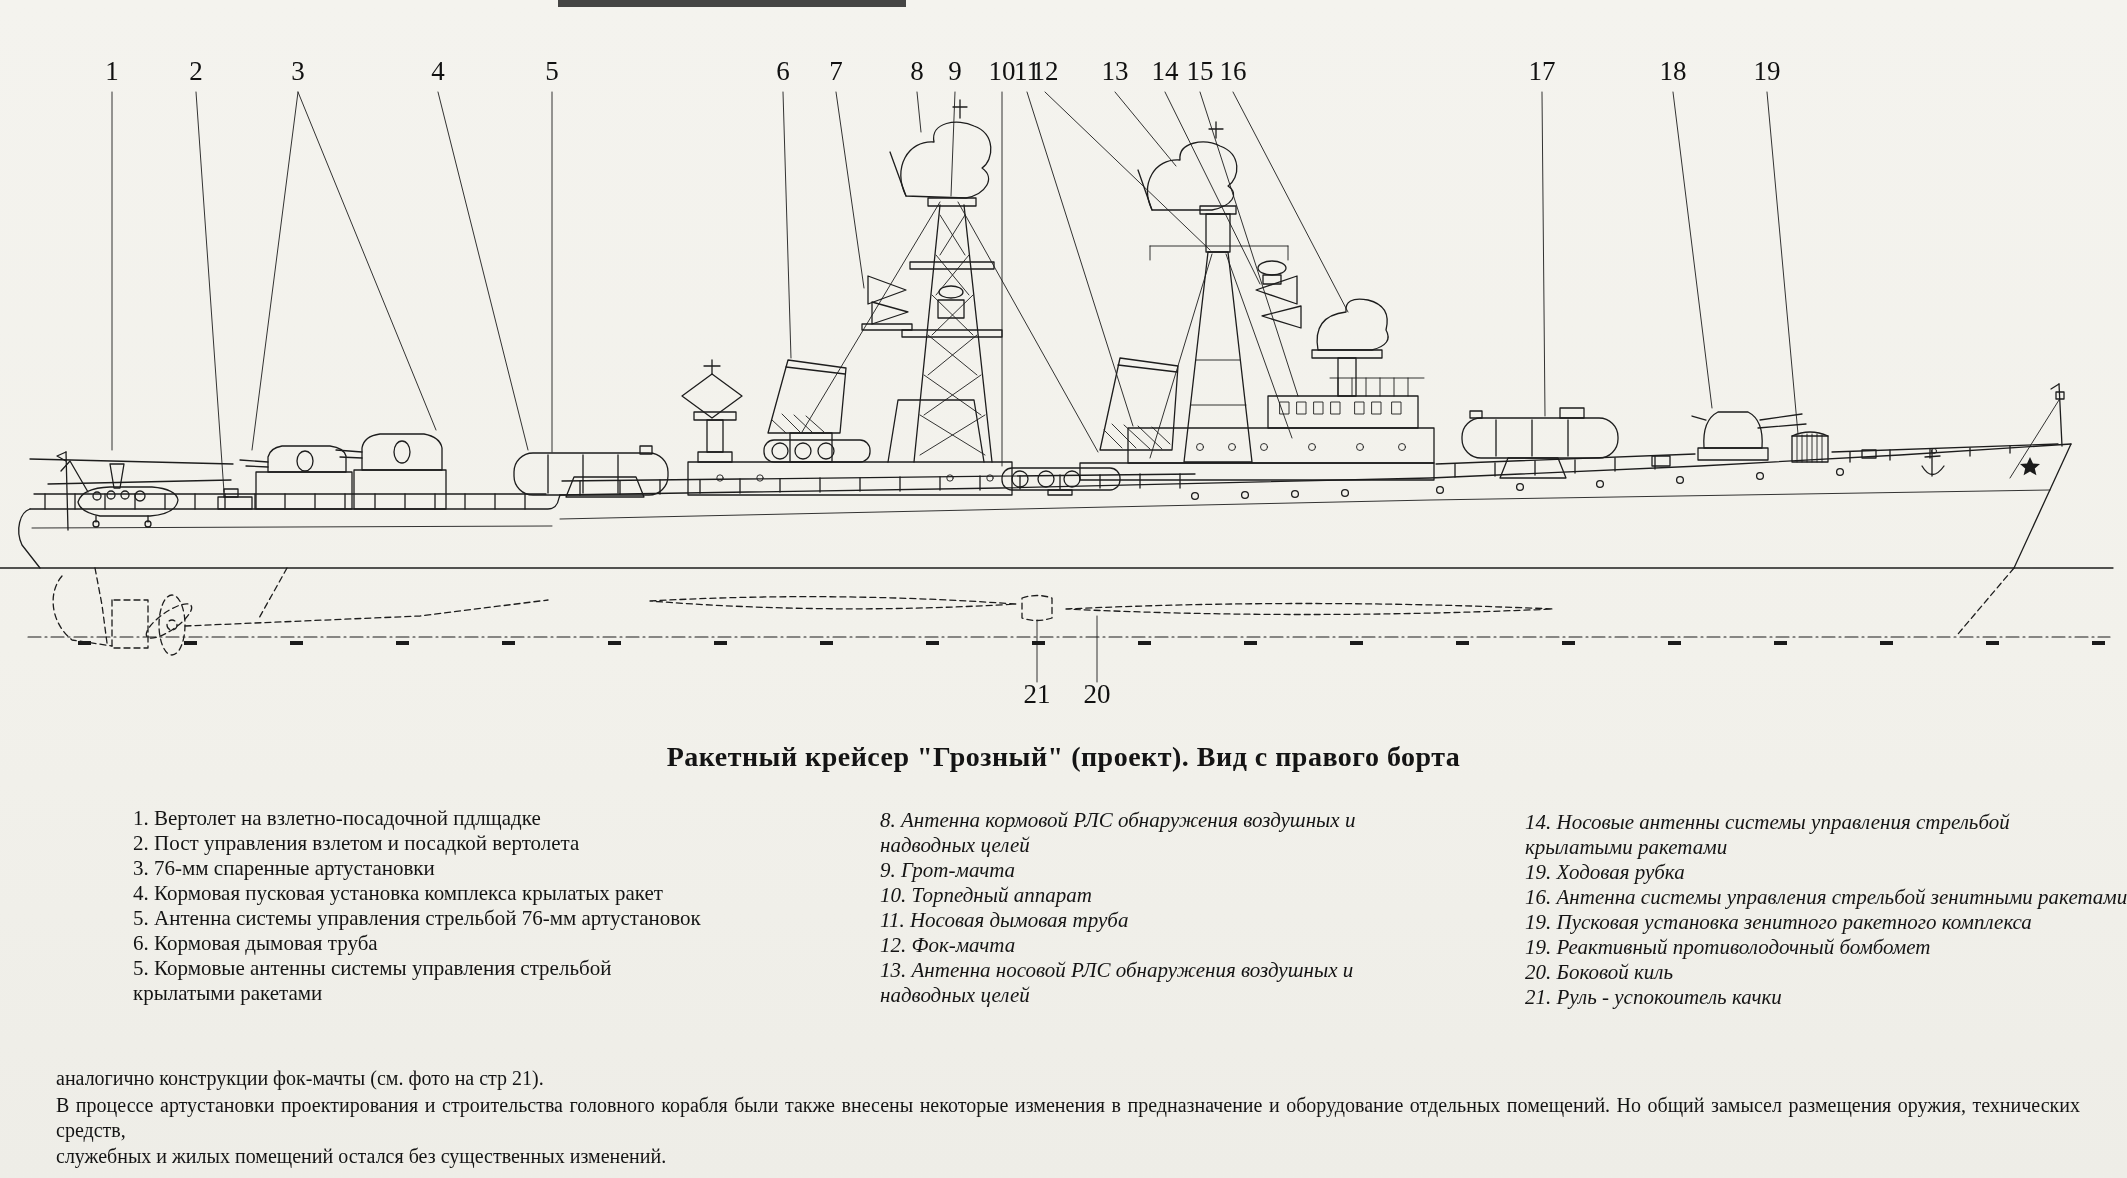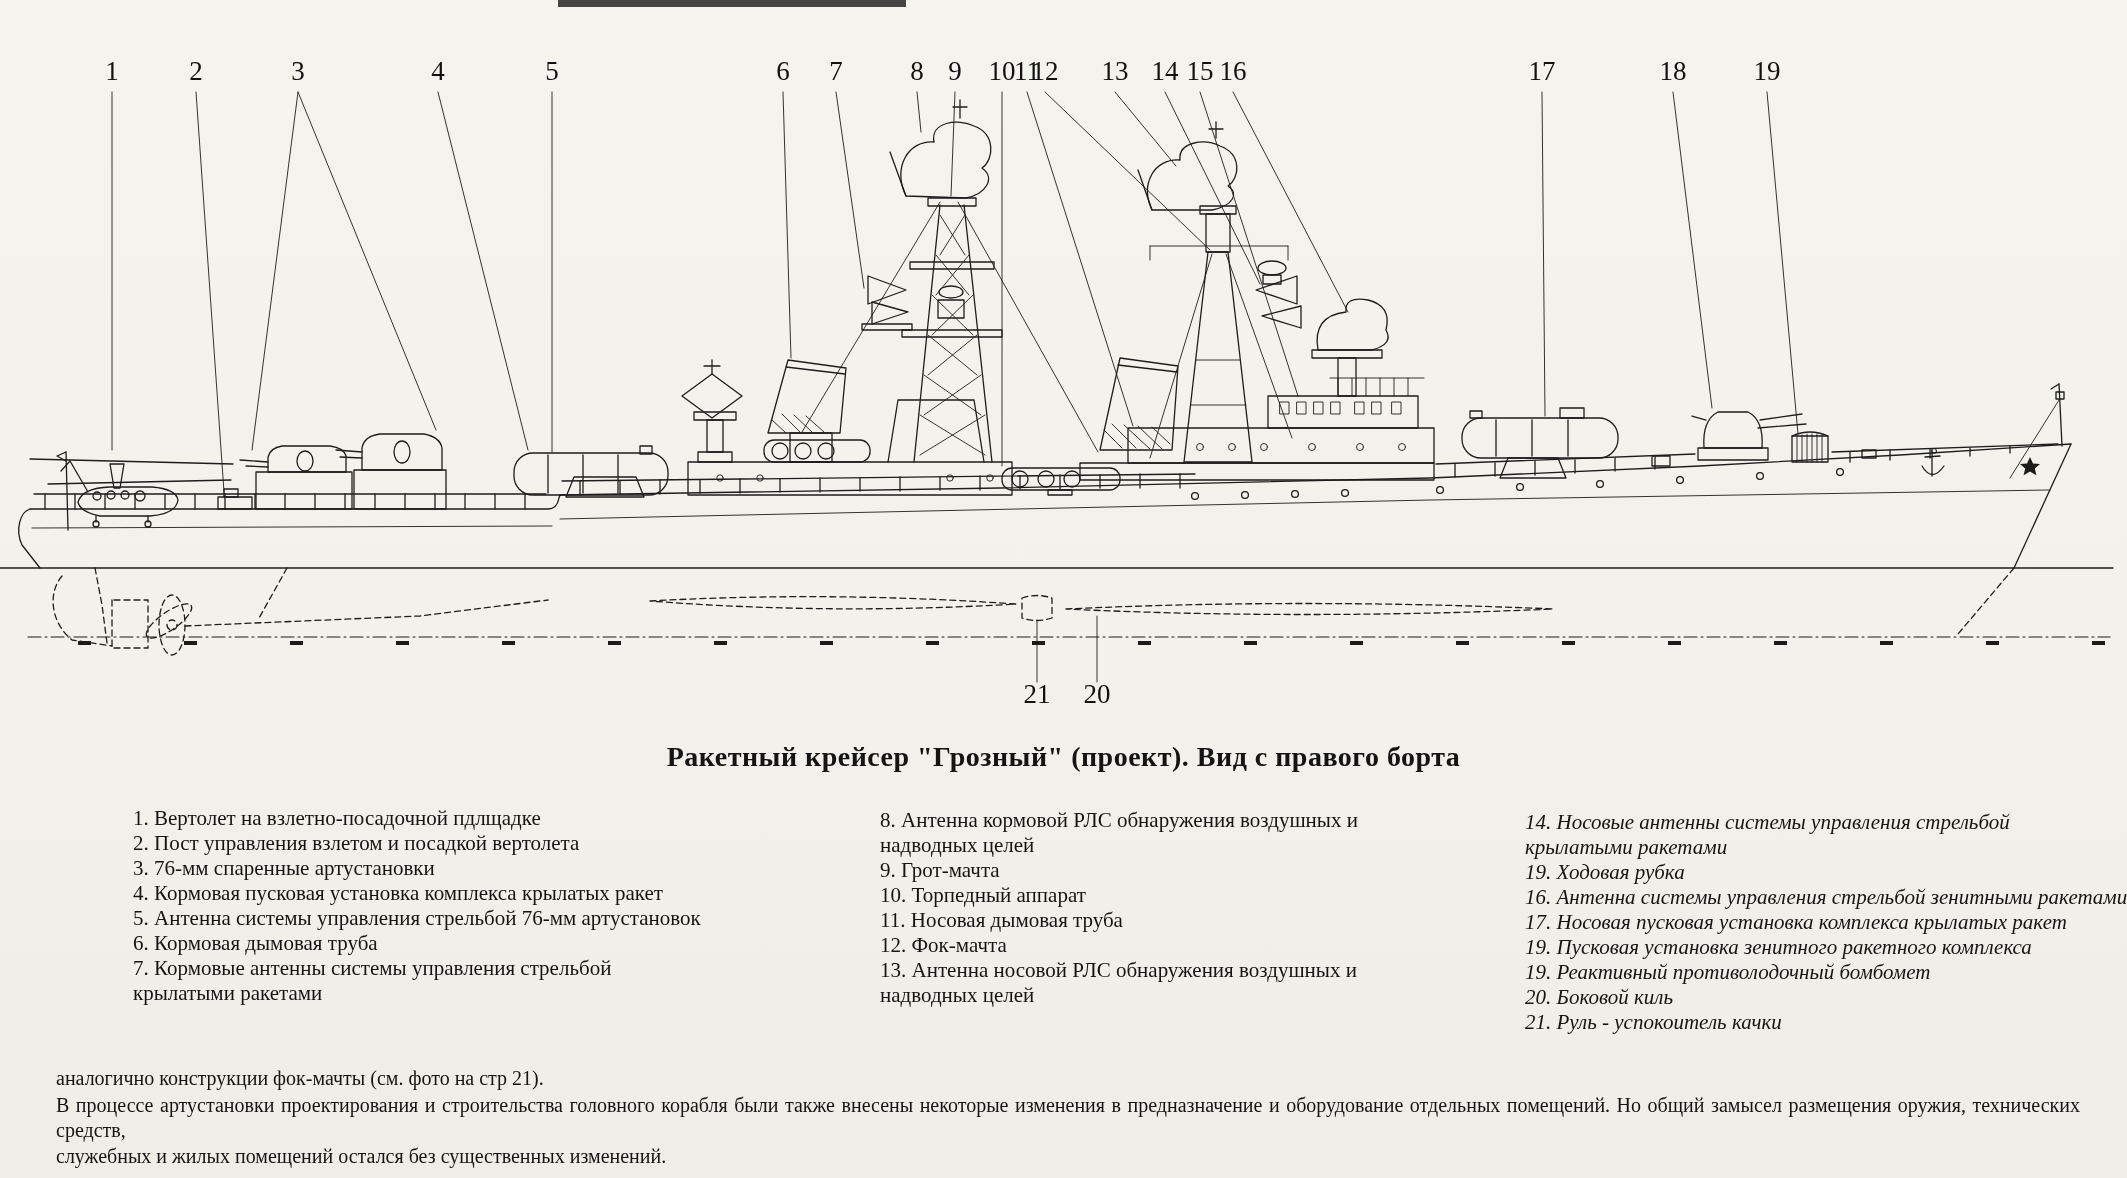--- a/index.html
+++ b/index.html
@@ -14,21 +14,21 @@
   #ship-svg .dash{stroke-dasharray:6 4;stroke-width:1.1;}
   #ship-svg .dashdot{stroke-dasharray:13 4 2 4;stroke-width:1.1;}
   #ship-svg .fillblk{fill:#1b1b1b;stroke:none;}
   #ship-svg .smudge{fill:#1f1f1f;opacity:.82;stroke:none;}
   #ship-svg text.num{font-family:"Liberation Serif","DejaVu Serif",serif;font-size:27px;
       fill:#111;stroke:none;text-anchor:middle;}
   #title{position:absolute;left:0;top:741px;width:2127px;text-align:center;
       font-size:28px;font-weight:bold;letter-spacing:.5px;}
   .legend-col{position:absolute;font-size:21px;line-height:25px;white-space:nowrap;}
   #legend-col-0{left:133px;top:806px;}
-  #legend-col-1{left:880px;top:808px;}
+  #legend-col-1{left:880px;top:808px;font-style:italic;}
   #legend-col-2{left:1525px;top:810px;font-style:italic;}
   #note{position:absolute;left:56px;top:1066px;width:2024px;font-size:20px;line-height:25.5px;}
   .note-line{width:100%;}
   .note-line.full{text-align:justify;text-align-last:justify;}
   .note-para{margin:0 0 1px 0;}
 </style>
 </head>
 <body>
 
 <div id="page">
@@ -362,39 +362,38 @@
 
   <div id="title">Ракетный крейсер "Грозный" (проект). Вид с правого борта</div>
 
   <div id="legend-col-0" class="legend-col">
       <div class="legend-line">1. Вертолет на взлетно-посадочной пдлщадке</div>
       <div class="legend-line">2. Пост управления взлетом и посадкой вертолета</div>
       <div class="legend-line">3. 76-мм спаренные артустановки</div>
       <div class="legend-line">4. Кормовая пусковая установка комплекса крылатых ракет</div>
       <div class="legend-line">5. Антенна системы управления стрельбой 76-мм артустановок</div>
       <div class="legend-line">6. Кормовая дымовая труба</div>
-      <div class="legend-line">7. Кормовые антенны системы управления стрельбой</div>
+      <div class="legend-line">5. Кормовые антенны системы управления стрельбой</div>
       <div class="legend-line">крылатыми ракетами</div>
     </div>
   <div id="legend-col-1" class="legend-col">
       <div class="legend-line">8. Антенна кормовой РЛС обнаружения воздушных и</div>
       <div class="legend-line">надводных целей</div>
       <div class="legend-line">9. Грот-мачта</div>
       <div class="legend-line">10. Торпедный аппарат</div>
       <div class="legend-line">11. Носовая дымовая труба</div>
       <div class="legend-line">12. Фок-мачта</div>
       <div class="legend-line">13. Антенна носовой РЛС обнаружения воздушных и</div>
       <div class="legend-line">надводных целей</div>
     </div>
   <div id="legend-col-2" class="legend-col">
       <div class="legend-line">14. Носовые антенны системы управления стрельбой</div>
       <div class="legend-line">крылатыми ракетами</div>
       <div class="legend-line">19. Ходовая рубка</div>
       <div class="legend-line">16. Антенна системы управления стрельбой зенитными ракетами</div>
-      <div class="legend-line">17. Носовая пусковая установка комплекса крылатых ракет</div>
       <div class="legend-line">19. Пусковая установка зенитного ракетного комплекса</div>
       <div class="legend-line">19. Реактивный противолодочный бомбомет</div>
       <div class="legend-line">20. Боковой киль</div>
       <div class="legend-line">21. Руль - успокоитель качки</div>
     </div>
 
   <div id="note">
       <div class="note-para">
         <div class="note-line">аналогично конструкции фок-мачты (см. фото на стр 21).</div>
       </div>

